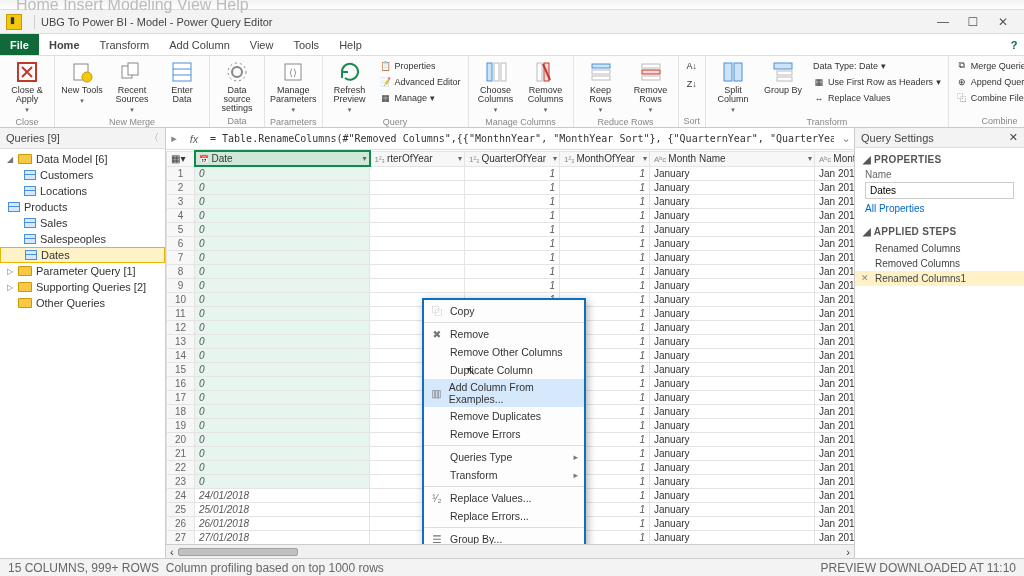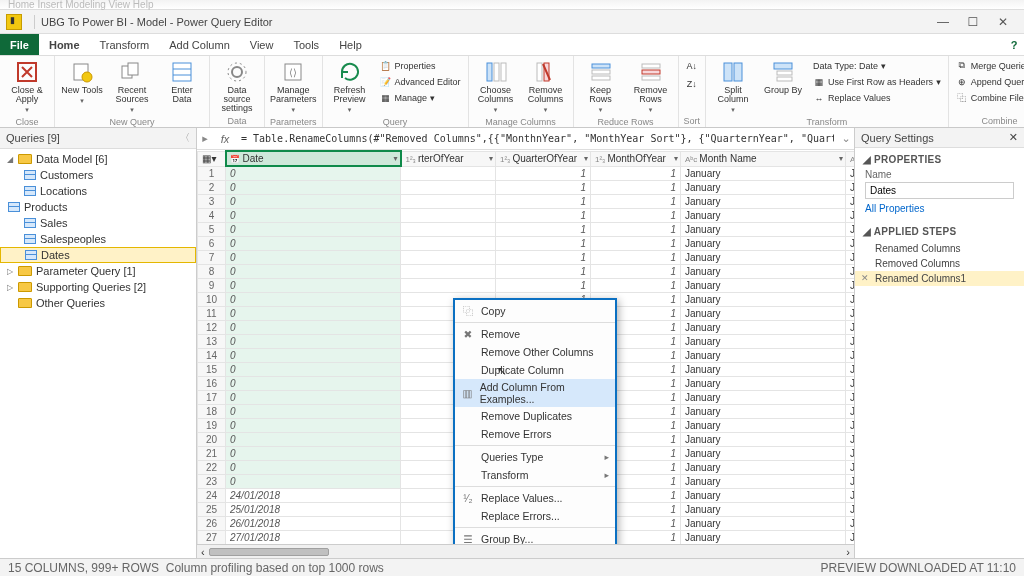--- a/index.html
+++ b/index.html
@@ -1,18 +1,18 @@
 <!DOCTYPE html>
 <html><head>
 <meta charset="utf-8">
 <style>
   * { box-sizing: border-box; margin: 0; padding: 0; font-family: "Segoe UI", Arial, sans-serif; }
   body { background: #2b2b2b; font-size: 11px; color: #333; overflow: hidden; }
   .outer { position: relative; width: 1024px; height: 576px; margin: 0 auto; background:#fff; }
-  .faded-top-tabs { height: 10px; background:linear-gradient(#f3f3f3,#fff); border-bottom:1px solid #ddd; color:#bbb; font-size:10px; padding-left:8px; line-height:10px;}
+  .faded-top-tabs { height: 10px; background:linear-gradient(#f3f3f3,#fff); border-bottom:1px solid #ddd; color:#bbb; font-size:16px; padding-left:16px; line-height:10px;}
   .titlebar { display:flex; align-items:center; height:24px; background:#f3f3f3; border-bottom:1px solid #ddd; padding:0 6px;}
   .titlebar .app-icon { width:16px; height:16px; background:#f2c811; border:1px solid #c79c00; margin-right:6px; position:relative;}
   .titlebar .app-icon::after{content:"▮";position:absolute;left:3px;top:0;font-size:9px;color:#333;}
   .titlebar .divider { width:0; border-left:1px solid #ccc; height:14px; margin:0 6px;}
   .titlebar .title { flex:1; color:#444; font-size:11px;}
   .win-btns { display:flex; gap:0;}
   .win-btn { width:30px; height:22px; display:flex; align-items:center; justify-content:center; color:#555; font-size:12px;}
   .menubar { display:flex; align-items:stretch; height:22px; background:#fff; border-bottom:1px solid #ddd;}
   .menubar .tab { padding:0 10px; display:flex; align-items:center; font-size:11px; color:#444;}
   .menubar .tab.file { background:#0f6939; color:#fff; font-weight:600;}
@@ -29,21 +29,21 @@
   .big-btn .drop { font-size:7px; color:#666;}
   .stack { display:flex; flex-direction:column; gap:1px; }
   .stack-item { display:flex; align-items:center; gap:3px; font-size:9px; color:#333; height:15px; padding:0 2px; white-space:nowrap;}
   .stack-item .ic { width:12px;height:12px;display:flex;align-items:center;justify-content:center;}
   
   .ic svg { width:100%; height:100%; }
   
   .workarea { display:flex; height:calc(576px - 10px - 24px - 22px - 72px - 18px); }
   .panel { background:#fff; display:flex; flex-direction:column;}
   .panel-header { background:#f3f3f3; border-bottom:1px solid #ddd; padding:3px 6px; font-size:11px; color:#444; display:flex;align-items:center;justify-content:space-between;}
-  .queries-panel { width:197px; border-right:1px solid #ccc;}
+  .queries-panel { width:166px; border-right:1px solid #ccc;}
   .tree { padding:2px 0; font-size:11px;}
   .tree-item { display:flex; align-items:center; gap:4px; padding:2px 6px 2px 12px; white-space:nowrap;}
   .tree-item.folder { padding-left:6px;}
   .tree-item.selected { background:#fff2c7; border:1px solid #e4b700; padding:1px 5px 1px 11px;}
   .tree-item .caret { font-size:8px; color:#777; width:8px; display:inline-block;text-align:center;}
   .folder-ic { width:14px;height:10px;background:#f7c845;border:1px solid #cc9900;border-radius:1px 1px 0 0;}
   .table-ic { width:12px;height:10px;border:1px solid #4a90d9;background:linear-gradient(#d6e8fb,#d6e8fb);position:relative;}
   .table-ic::after{content:"";position:absolute;top:3px;left:0;right:0;border-top:1px solid #4a90d9;}
   .formula-row { display:flex; align-items:center; height:22px; border-bottom:1px solid #ddd; background:#fff;}
   .formula-row .fx-btn { width:24px; text-align:center; color:#666; font-style:italic;}
@@ -167,21 +167,21 @@
               <svg viewBox="0 0 24 24">
                 <rect x="3" y="3" width="18" height="18" fill="#fff" stroke="#4a90d9"></rect>
                 <line x1="3" y1="9" x2="21" y2="9" stroke="#4a90d9"></line>
                 <line x1="3" y1="15" x2="21" y2="15" stroke="#4a90d9"></line>
               </svg>
             </div>
             <div class="lbl">Enter
 Data</div>
           </div>
     </div>
-    <div class="group-label">New Query</div>
+    <div class="group-label">New Merge</div>
   </div>
   <div class="ribbon-group">
     <div class="controls">
           <div class="big-btn">
             <div class="ic">
               <svg viewBox="0 0 24 24">
                 <circle cx="12" cy="12" r="5" fill="none" stroke="#888" stroke-width="2"></circle>
                 <circle cx="12" cy="12" r="9" fill="none" stroke="#888" stroke-dasharray="2 3"></circle>
               </svg>
             </div>

